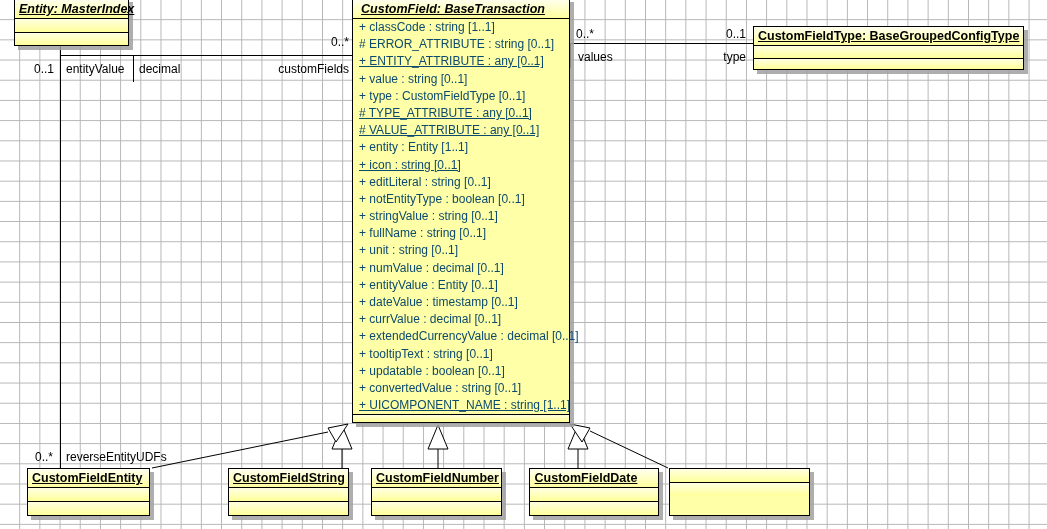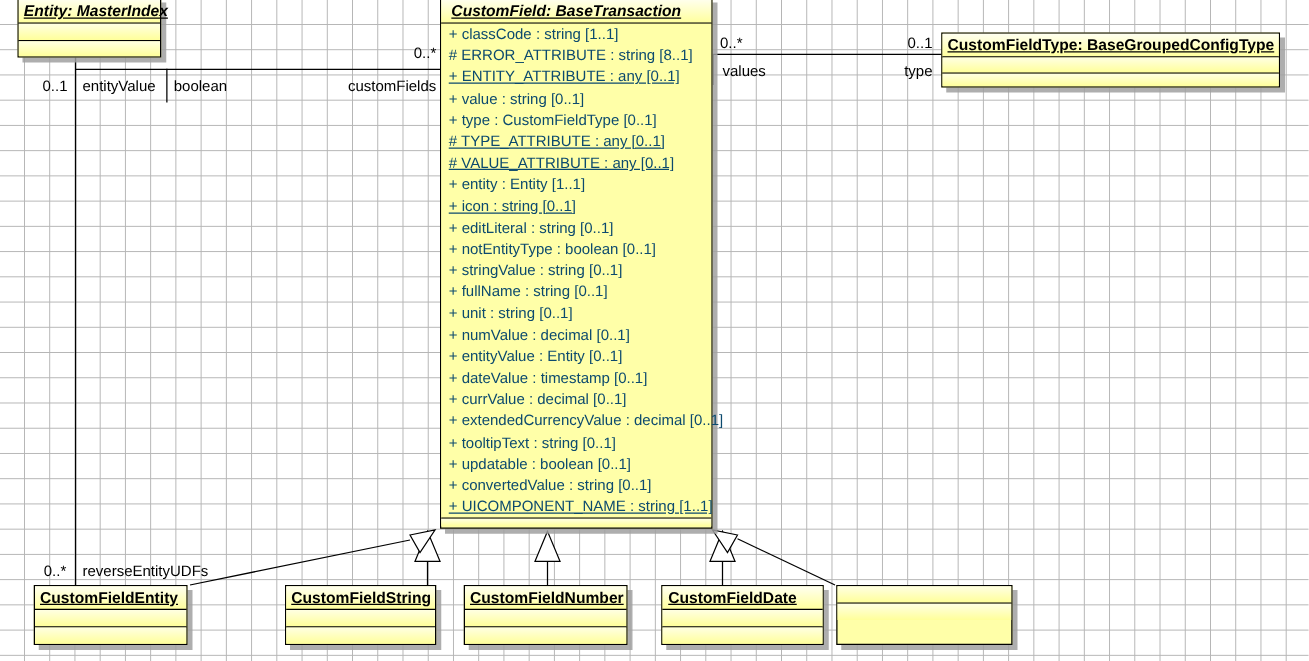--- a/index.html
+++ b/index.html
@@ -102,21 +102,21 @@
 
     <polygon points="342,425 332,449 352,449" fill="#ffffff" stroke="#000" stroke-width="1"></polygon>
     <polygon points="438,425 428,449 448,449" fill="#ffffff" stroke="#000" stroke-width="1"></polygon>
     <polygon points="578,425 568,449 588,449" fill="#ffffff" stroke="#000" stroke-width="1"></polygon>
     <polygon points="328,428 348,424 336,442" fill="#ffffff" stroke="#000" stroke-width="1"></polygon>
     <polygon points="590,428 570,424 582,442" fill="#ffffff" stroke="#000" stroke-width="1"></polygon>
   </svg>
 
   <div class="lbl" style="left:34px;top:62px;">0..1</div>
   <div class="lbl" style="left:66px;top:62px;">entityValue</div>
-  <div class="lbl" style="left:139px;top:62px;">boolean</div>
+  <div class="lbl" style="left:139px;top:62px;">decimal</div>
   <div class="lbl r" style="left:239px;top:62px;width:110px;">customFields</div>
   <div class="lbl r" style="left:273px;top:35px;width:76px;">0..*</div>
 
   <div class="lbl" style="left:576px;top:27px;">0..*</div>
   <div class="lbl" style="left:578px;top:50px;">values</div>
   <div class="lbl r" style="left:670px;top:50px;width:76px;">type</div>
   <div class="lbl r" style="left:670px;top:27px;width:76px;">0..1</div>
 
   <div class="lbl" style="left:35px;top:450px;">0..*</div>
   <div class="lbl" style="left:66px;top:450px;">reverseEntityUDFs</div>
@@ -124,21 +124,21 @@
   <div class="uml" style="left:14px;top:-2px;width:115px;height:48px;">
     <div class="title it" style="height:20px;line-height:18px;"><span>Entity: MasterIndex</span></div>
     <div class="comp" style="height:14px;"></div>
     <div class="comp last" style="height:12px;"></div>
   </div>
 
   <div class="uml" style="left:352px;top:-2px;width:218px;height:425px;">
     <div class="title it" style="height:20px;line-height:18px;"><span>CustomField: BaseTransaction</span></div>
     <div class="attrs" id="cf-attrs" style="height:396px;">
         <div class="row">+ classCode : string [1..1]</div>
-        <div class="row"># ERROR_ATTRIBUTE : string [8..1]</div>
+        <div class="row"># ERROR_ATTRIBUTE : string [0..1]</div>
         <div class="row"><u>+ ENTITY_ATTRIBUTE : any [0..1]</u></div>
         <div class="row">+ value : string [0..1]</div>
         <div class="row">+ type : CustomFieldType [0..1]</div>
         <div class="row"><u># TYPE_ATTRIBUTE : any [0..1]</u></div>
         <div class="row"><u># VALUE_ATTRIBUTE : any [0..1]</u></div>
         <div class="row">+ entity : Entity [1..1]</div>
         <div class="row"><u>+ icon : string [0..1]</u></div>
         <div class="row">+ editLiteral : string [0..1]</div>
         <div class="row">+ notEntityType : boolean [0..1]</div>
         <div class="row">+ stringValue : string [0..1]</div>

